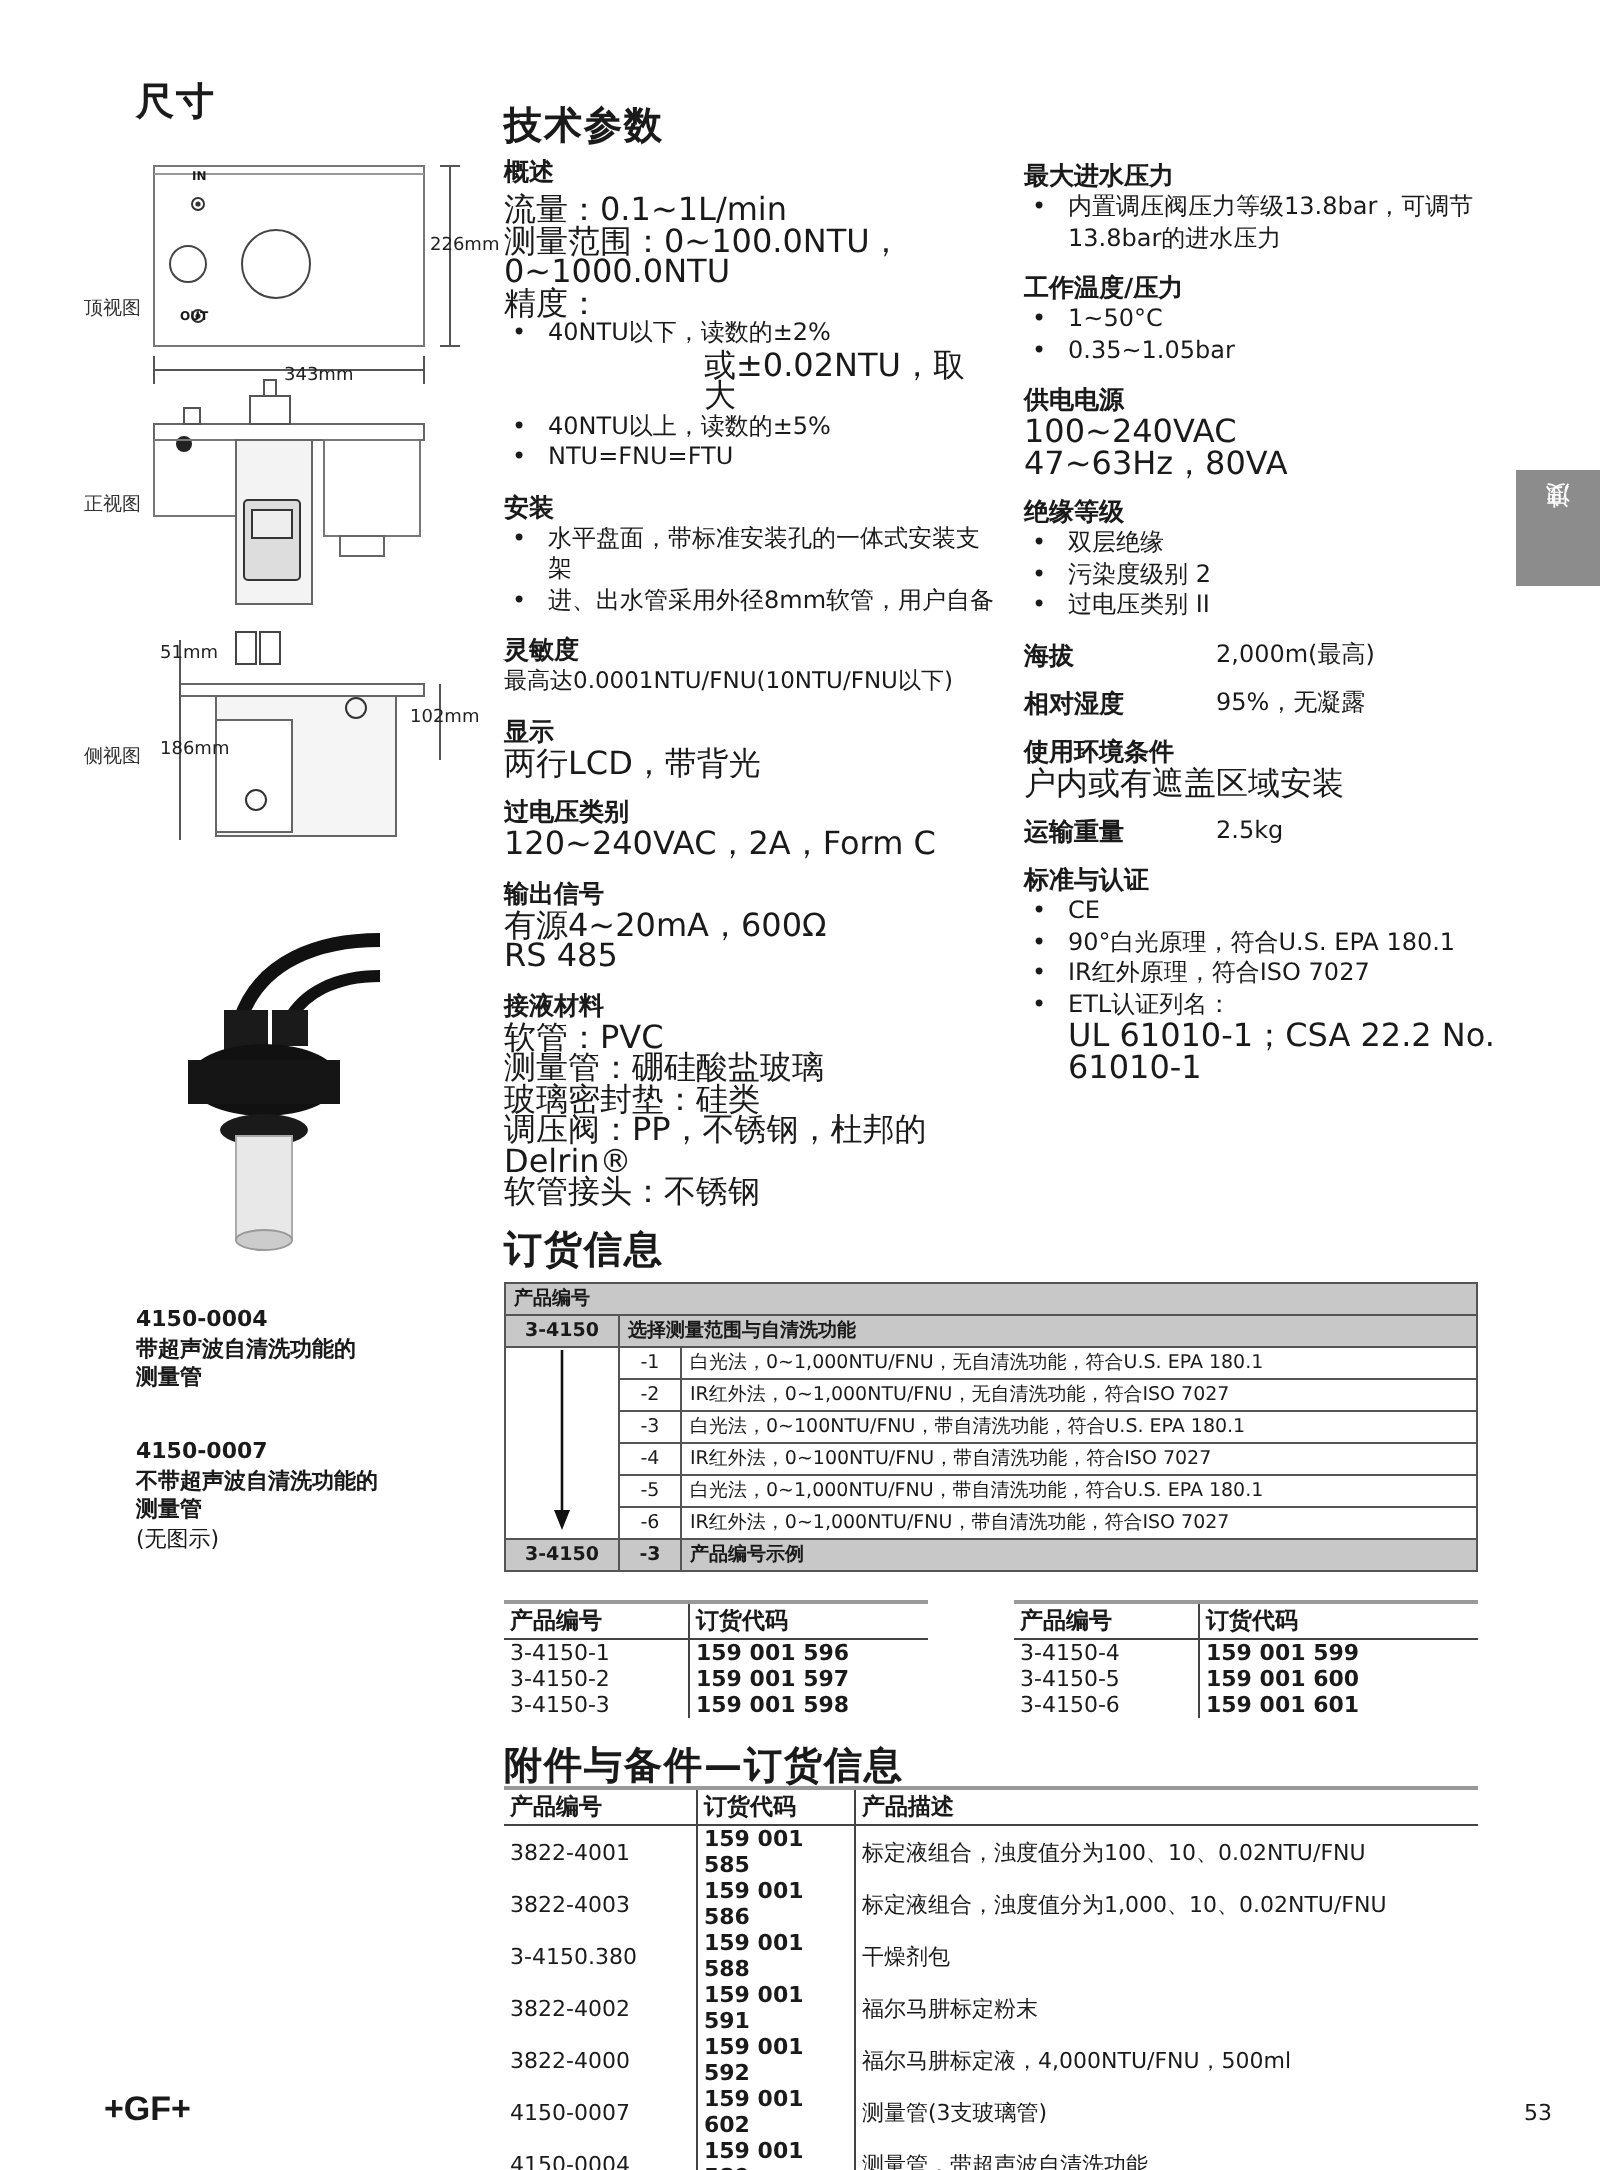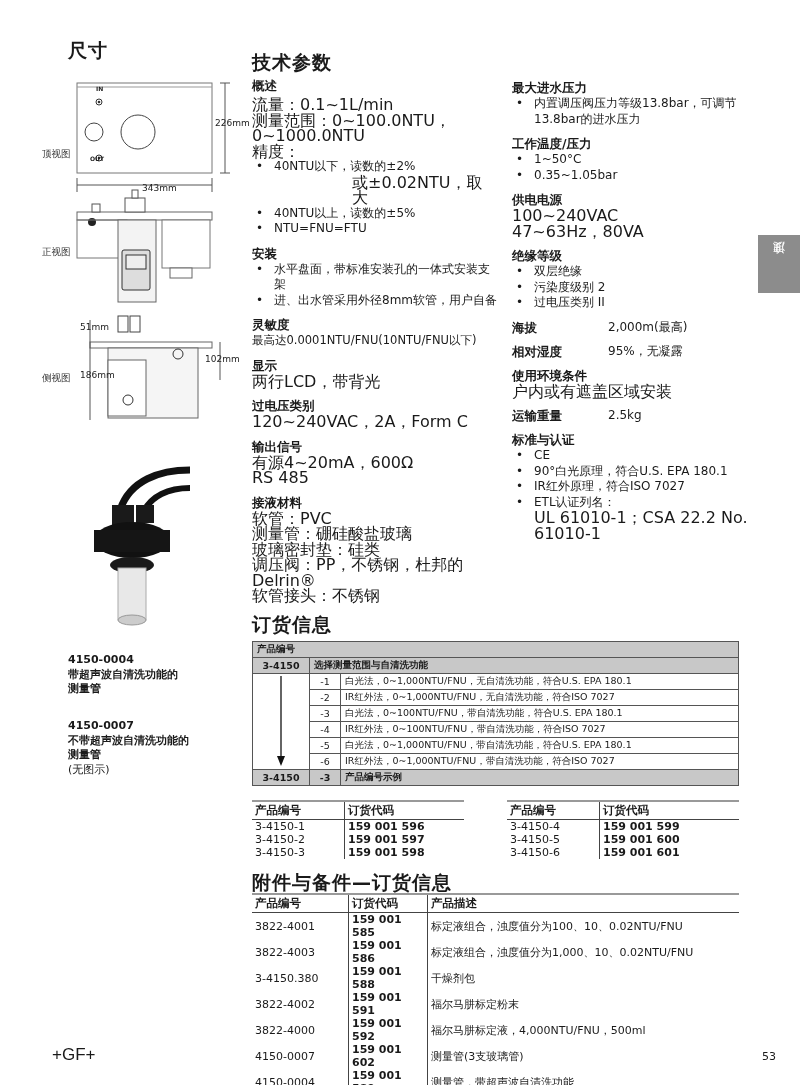--- a/index.html
+++ b/index.html
@@ -351,14 +351,14 @@
       </tr>
   <tr>
         <td>4150-0004</td>
         <td class="vl bold">159 001 589</td>
         <td class="vl">测量管，带超声波自清洗功能</td>
       </tr>
 
 </tbody>
   </table>
 
-<div class="abs" style="left:52px;top:1045px;font-size:17px;font-weight:normal;font-family:'Liberation Sans',sans-serif;">+GF+</div>
+<div class="abs" style="left:52px;top:1045px;font-size:17px;font-weight:bold;font-family:'Liberation Sans',sans-serif;">+GF+</div>
 <div class="abs" style="left:762px;top:1050px;font-size:11px;">53</div>
 
 </body></html>

